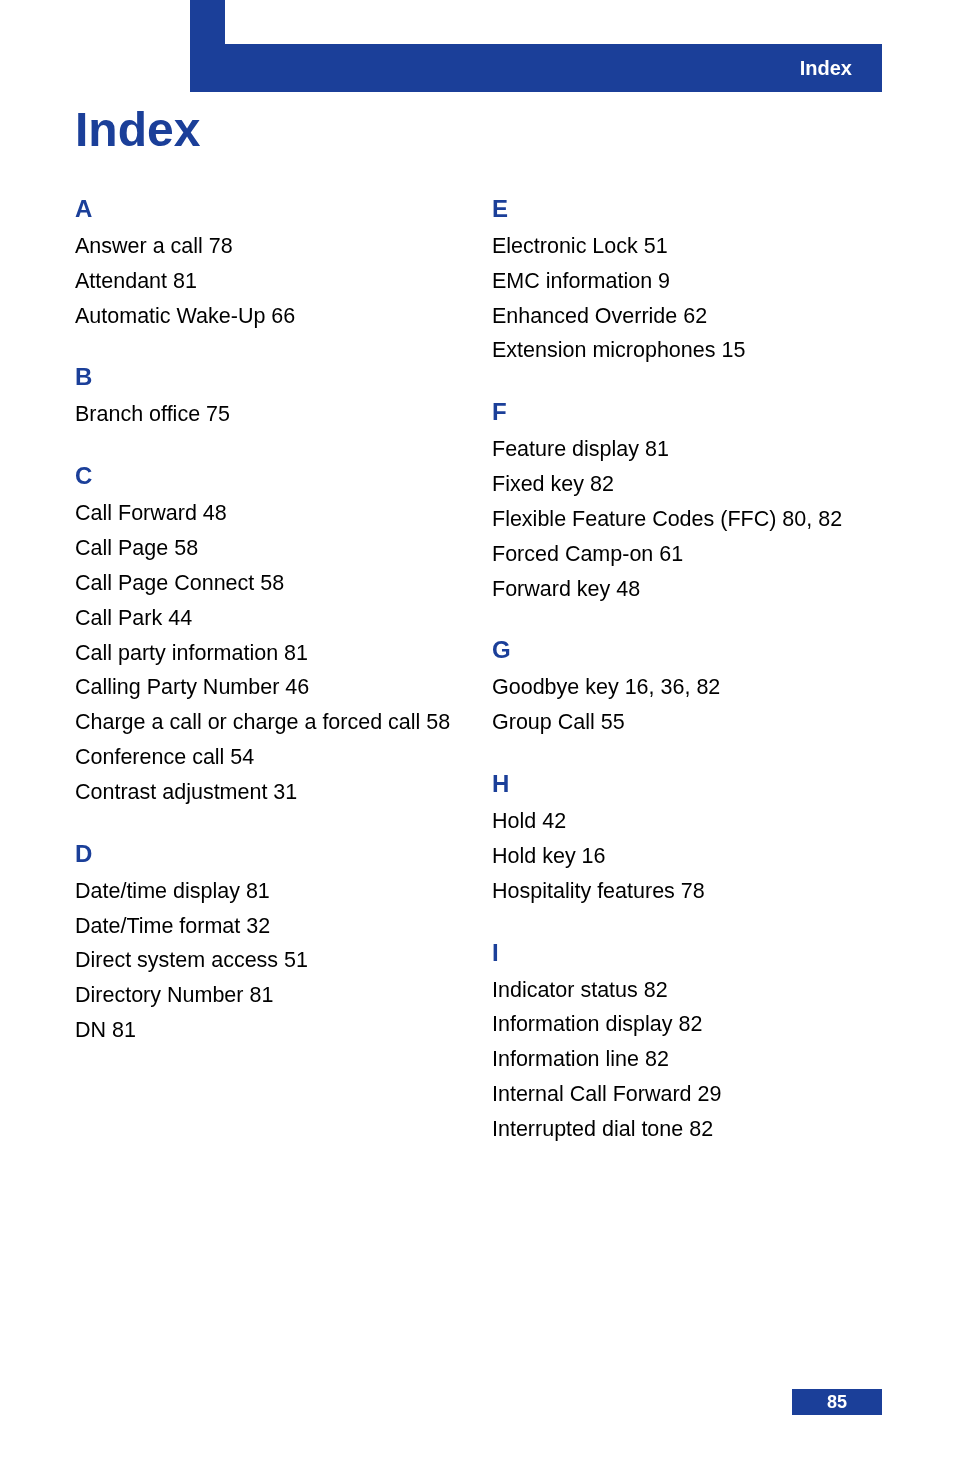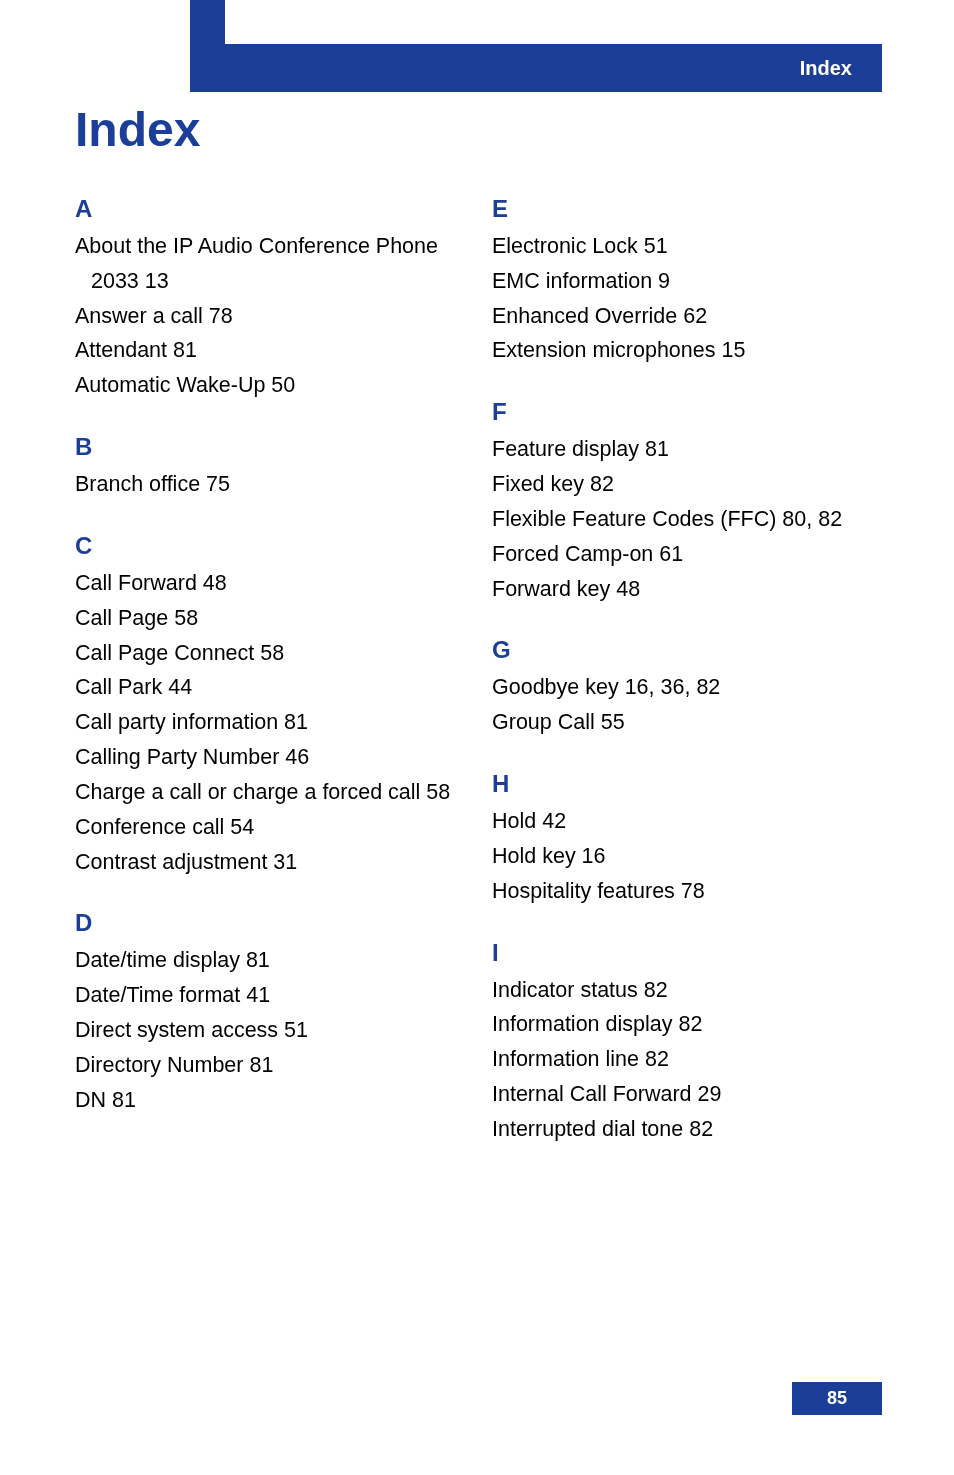--- a/index.html
+++ b/index.html
@@ -65,21 +65,21 @@
     color: #000;
     line-height: 1.62;
     padding-left: 16px;
     text-indent: -16px;
   }
   .page-num-box {
     position: absolute;
     bottom: 60px;
     right: 72px;
     width: 90px;
-    height: 33px;
+    height: 26px;
     background: #1b3f99;
     display: flex;
     align-items: center;
     justify-content: center;
   }
   .page-num {
     color: #ffffff;
     font-weight: bold;
     font-size: 18px;
   }
@@ -91,45 +91,44 @@
 <div class="header-tab">
   <span class="header-label">Index</span>
 </div>
 
 <h1 class="page-title">Index</h1>
 
 <div class="columns">
   <div class="col" id="col-left">
       <div class="section">
         <div class="section-letter">A</div>
-        <div class="entry">About the IP Audio Conference Phone 2033 13</div>
         <div class="entry">Answer a call 78</div>
         <div class="entry">Attendant 81</div>
-        <div class="entry">Automatic Wake-Up 50</div>
+        <div class="entry">Automatic Wake-Up 66</div>
       </div>
       <div class="section">
         <div class="section-letter">B</div>
         <div class="entry">Branch office 75</div>
       </div>
       <div class="section">
         <div class="section-letter">C</div>
         <div class="entry">Call Forward 48</div>
         <div class="entry">Call Page 58</div>
         <div class="entry">Call Page Connect 58</div>
         <div class="entry">Call Park 44</div>
         <div class="entry">Call party information 81</div>
         <div class="entry">Calling Party Number 46</div>
         <div class="entry">Charge a call or charge a forced call 58</div>
         <div class="entry">Conference call 54</div>
         <div class="entry">Contrast adjustment 31</div>
       </div>
       <div class="section">
         <div class="section-letter">D</div>
         <div class="entry">Date/time display 81</div>
-        <div class="entry">Date/Time format 41</div>
+        <div class="entry">Date/Time format 32</div>
         <div class="entry">Direct system access 51</div>
         <div class="entry">Directory Number 81</div>
         <div class="entry">DN 81</div>
       </div>
     </div>
   <div class="col" id="col-right">
       <div class="section">
         <div class="section-letter">E</div>
         <div class="entry">Electronic Lock 51</div>
         <div class="entry">EMC information 9</div>

